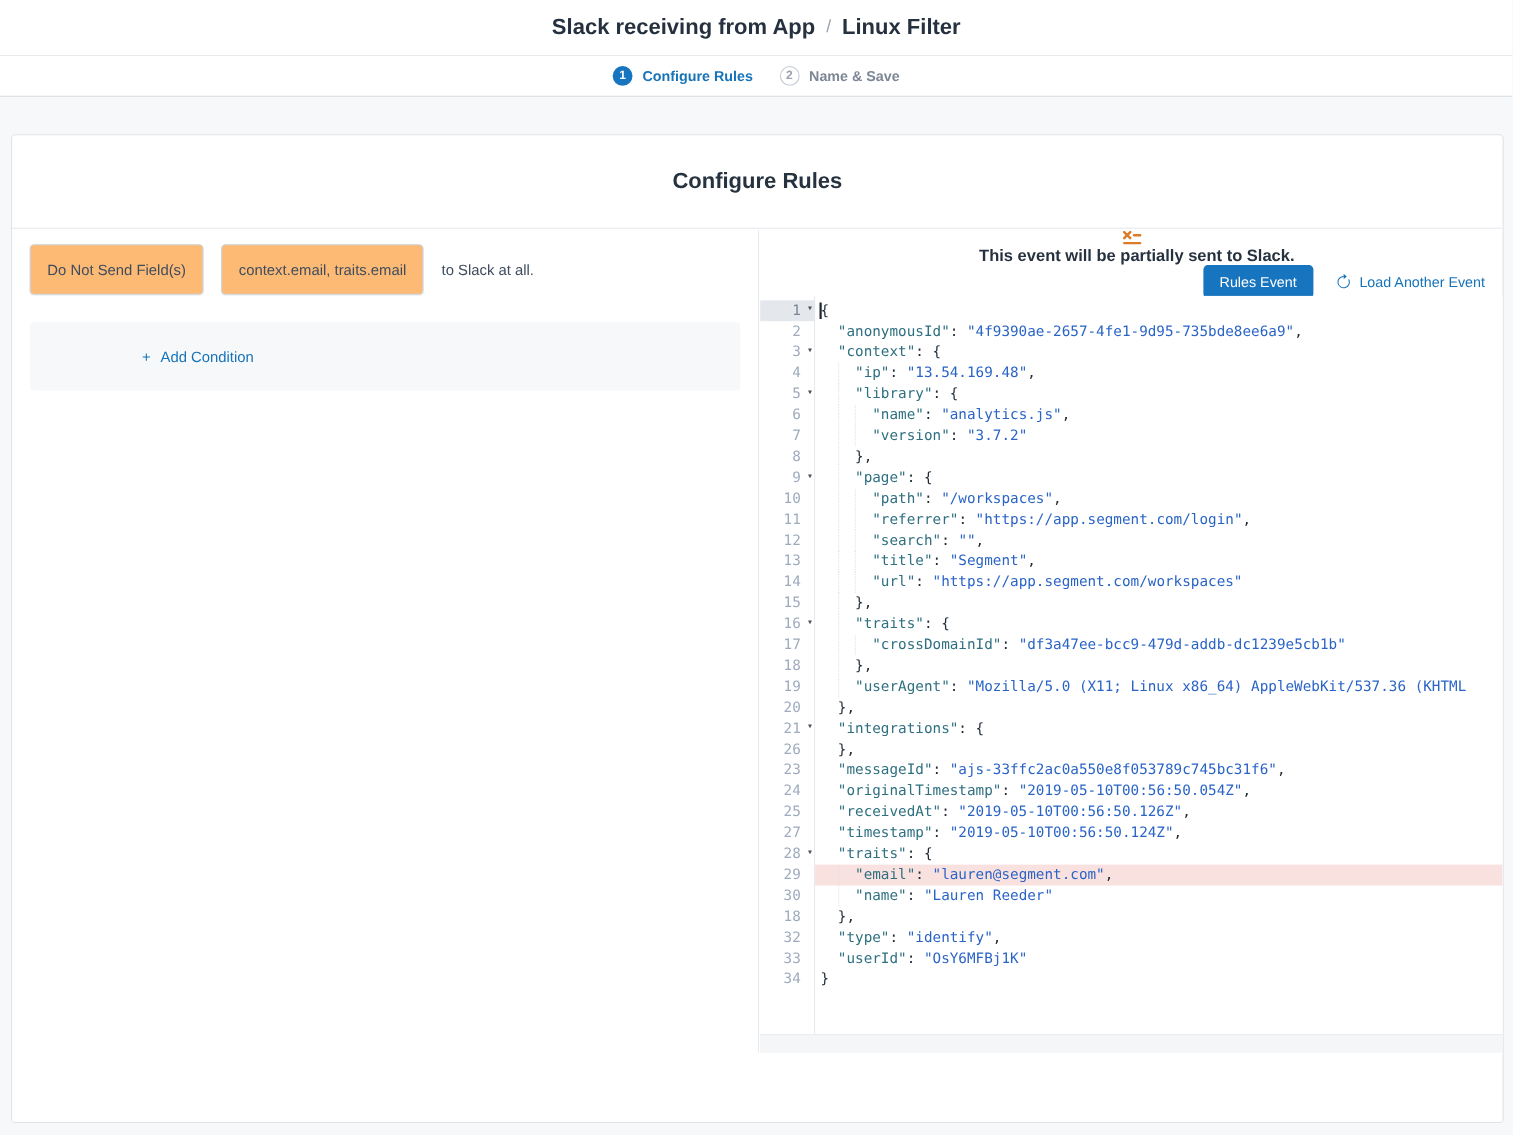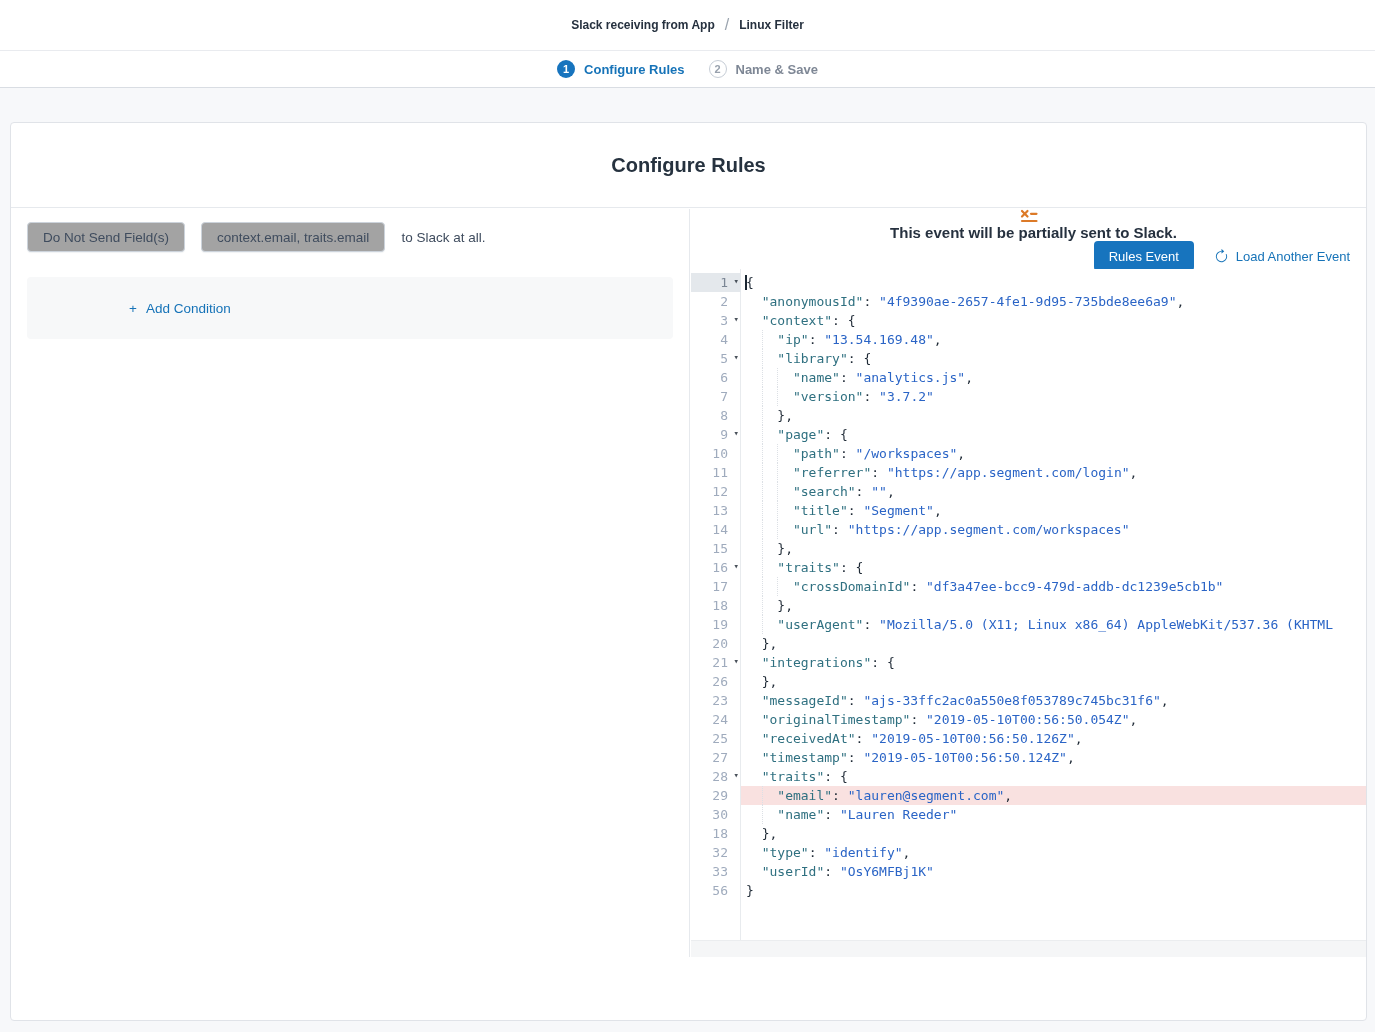--- a/index.html
+++ b/index.html
@@ -2,21 +2,21 @@
 <html><head>
 <meta charset="utf-8">
 <style>
   * { margin:0; padding:0; box-sizing:border-box; }
   body { background:#f7f8fa; font-family:"Liberation Sans", sans-serif; }
   #root { position:relative; width:1375px; height:1032px; background:#f7f8fa; overflow:hidden; }
 
   
   .topbar { position:absolute; top:0; left:0; right:0; height:51px; background:#fff;
             border-bottom:1px solid #e9ebef; display:flex; align-items:center; justify-content:center; }
-  .crumb { font-size:12px; font-weight:600; color:#26313f; }
+  .crumb { font-size:20px; font-weight:600; color:#26313f; }
   .crumb-sep { color:#9aa3ae; font-weight:400; margin:0 10px; font-size:16px; }
 
   
   .stepbar { position:absolute; top:51px; left:0; right:0; height:37px; background:#fff;
              border-bottom:1px solid #d9dde3; display:flex; align-items:center; justify-content:center; gap:24px; }
   .step { display:flex; align-items:center; gap:9px; cursor:pointer; }
   .step-circle { width:18px; height:18px; border-radius:50%; display:flex; align-items:center;
                  justify-content:center; font-size:11px; font-weight:700; }
   .step.active .step-circle { background:#1774BE; color:#fff; }
   .step.inactive .step-circle { border:1.5px solid #c6cdd6; color:#98a1ad; }
@@ -28,21 +28,21 @@
   .card { position:absolute; left:10px; top:122px; width:1357px; height:899px; background:#fff;
           border:1px solid #e0e3e8; border-radius:4px; }
   .card-title-row { position:absolute; top:0; left:0; right:0; height:85px;
                     border-bottom:1px solid #e6e9ed; display:flex; align-items:center; justify-content:center; }
   .card-title { font-size:20px; font-weight:700; color:#26323f; }
 
   
   .left-panel { position:absolute; top:86px; left:0; width:679px; bottom:63px;
                 border-right:1px solid #e6e9ed; padding:13px 16px; }
   .cond-row { display:flex; align-items:center; gap:16px; }
-  .pill-btn { height:30px; padding:12px 15px; background:#a3a3a3; border:1px solid #ccd3db; border-radius:4px;
+  .pill-btn { height:46px; padding:12px 15px; background:#fdba74; border:1px solid #ccd3db; border-radius:4px;
               color:#3f4c5e; font-size:13.5px; display:flex; align-items:center;
               box-shadow:0 1px 1px rgba(23,43,77,.06); font-family:inherit; cursor:pointer; white-space:nowrap; }
   .cond-suffix { font-size:13.5px; color:#3f4c5e; }
   .add-box { margin-top:25px; height:62px; background:#f7f8f9; border-radius:4px;
              display:flex; align-items:center; padding-left:102px; }
   .add-link { color:#1673B8; font-size:13.5px; font-weight:500; display:flex; gap:9px;
               align-items:center; cursor:pointer; }
 
   
   .right-panel { position:absolute; top:86px; left:680px; right:0; bottom:63px; }
@@ -275,21 +275,21 @@
             </div>
             <div class="ed-row">
               <div class="gutter">32</div>
               <div class="code"><span class="tok-p">  </span><span class="tok-k">"type"</span><span class="tok-p">: </span><span class="tok-s">"identify"</span><span class="tok-p">,</span></div>
             </div>
             <div class="ed-row">
               <div class="gutter">33</div>
               <div class="code"><span class="tok-p">  </span><span class="tok-k">"userId"</span><span class="tok-p">: </span><span class="tok-s">"OsY6MFBj1K"</span></div>
             </div>
             <div class="ed-row">
-              <div class="gutter">56</div>
+              <div class="gutter">34</div>
               <div class="code"><span class="tok-p">}</span></div>
             </div>
           </div>
       </div>
       <div class="hscroll"></div>
     </div>
 
 
   </div>
 </div>

